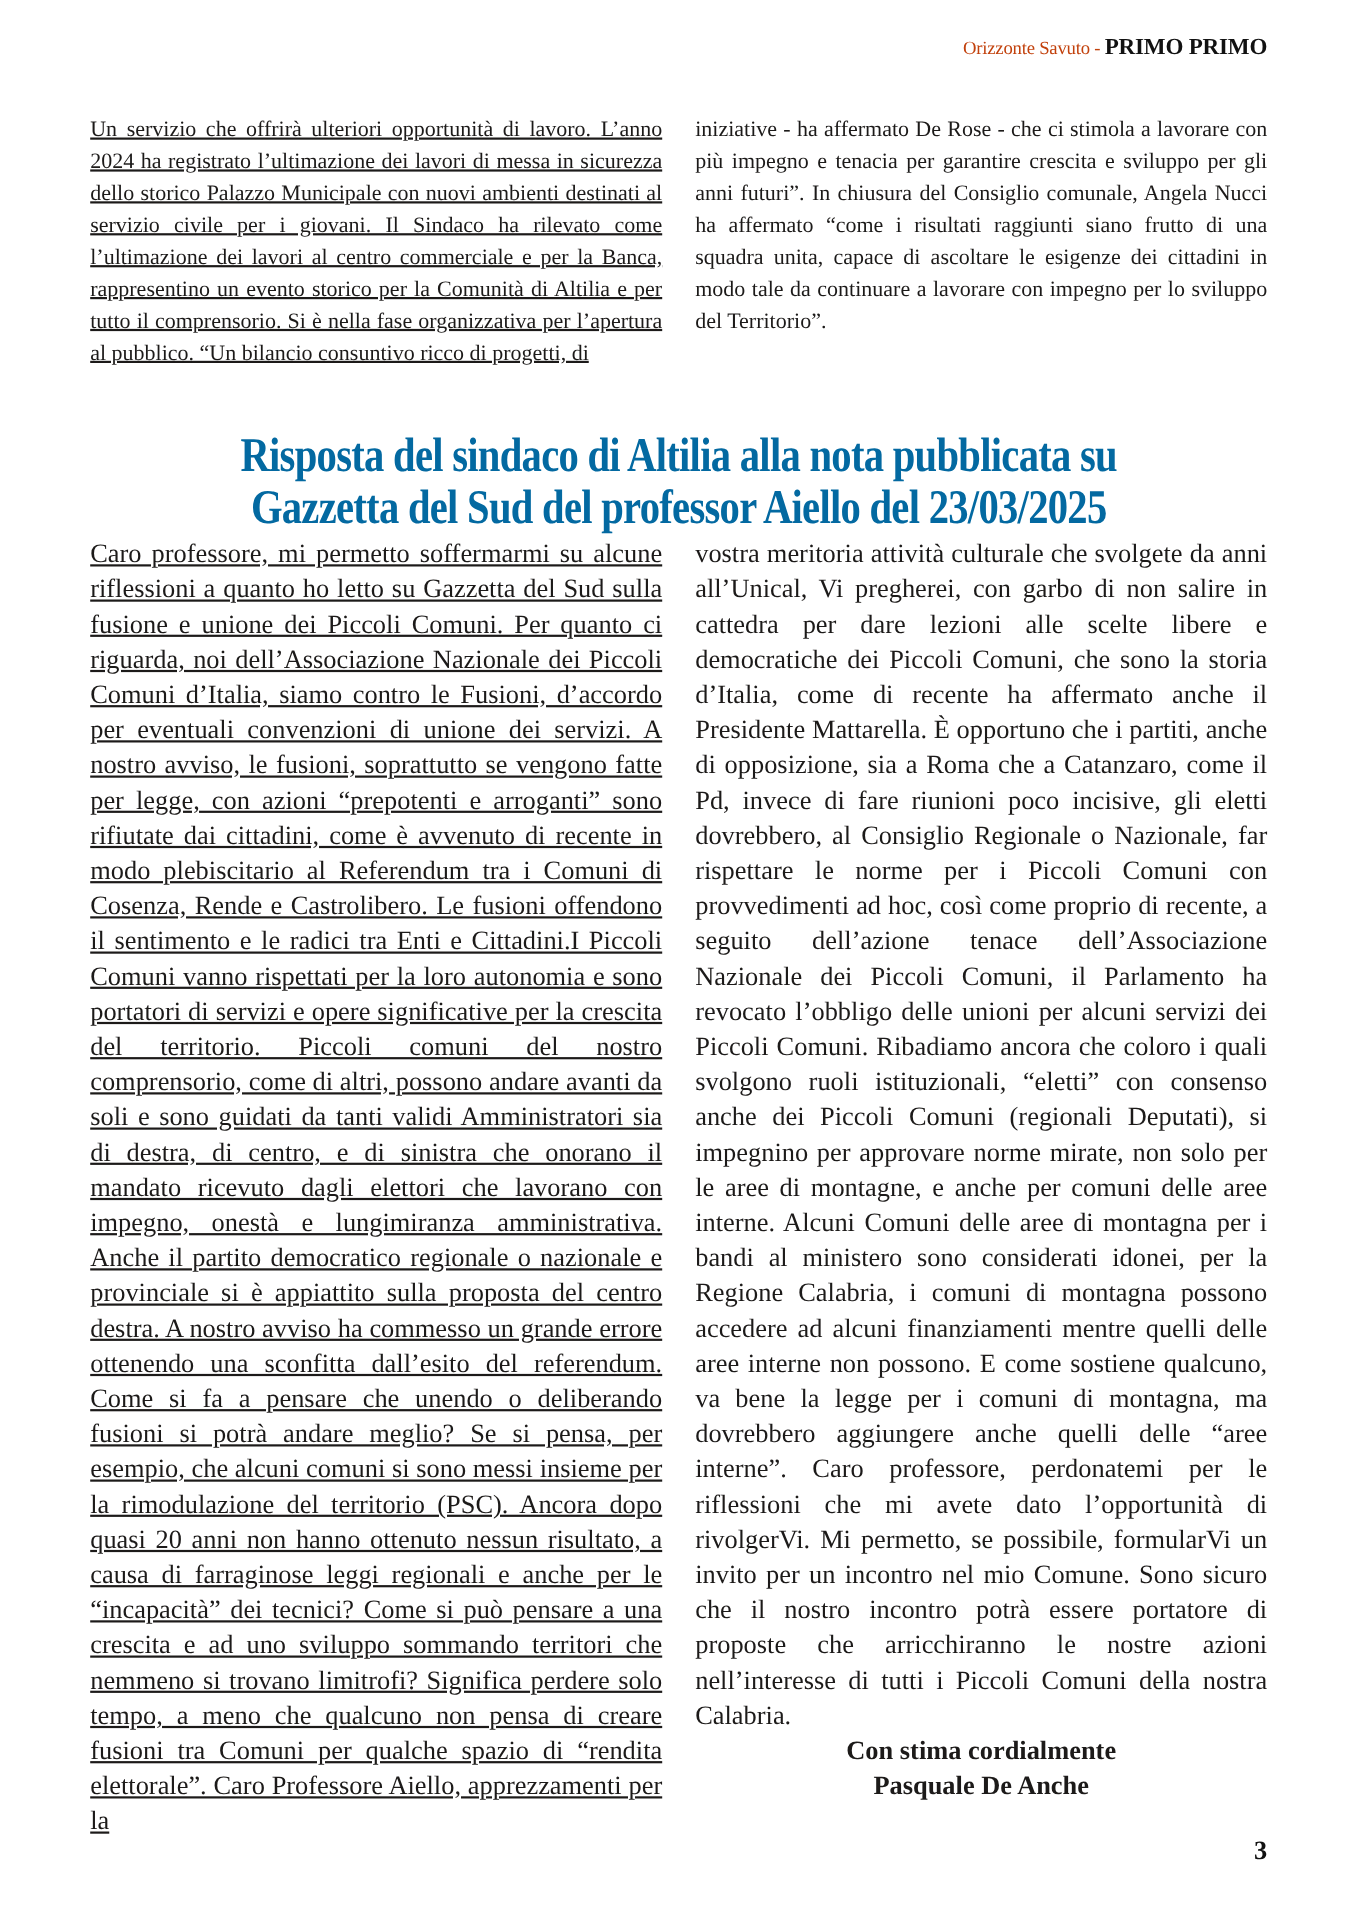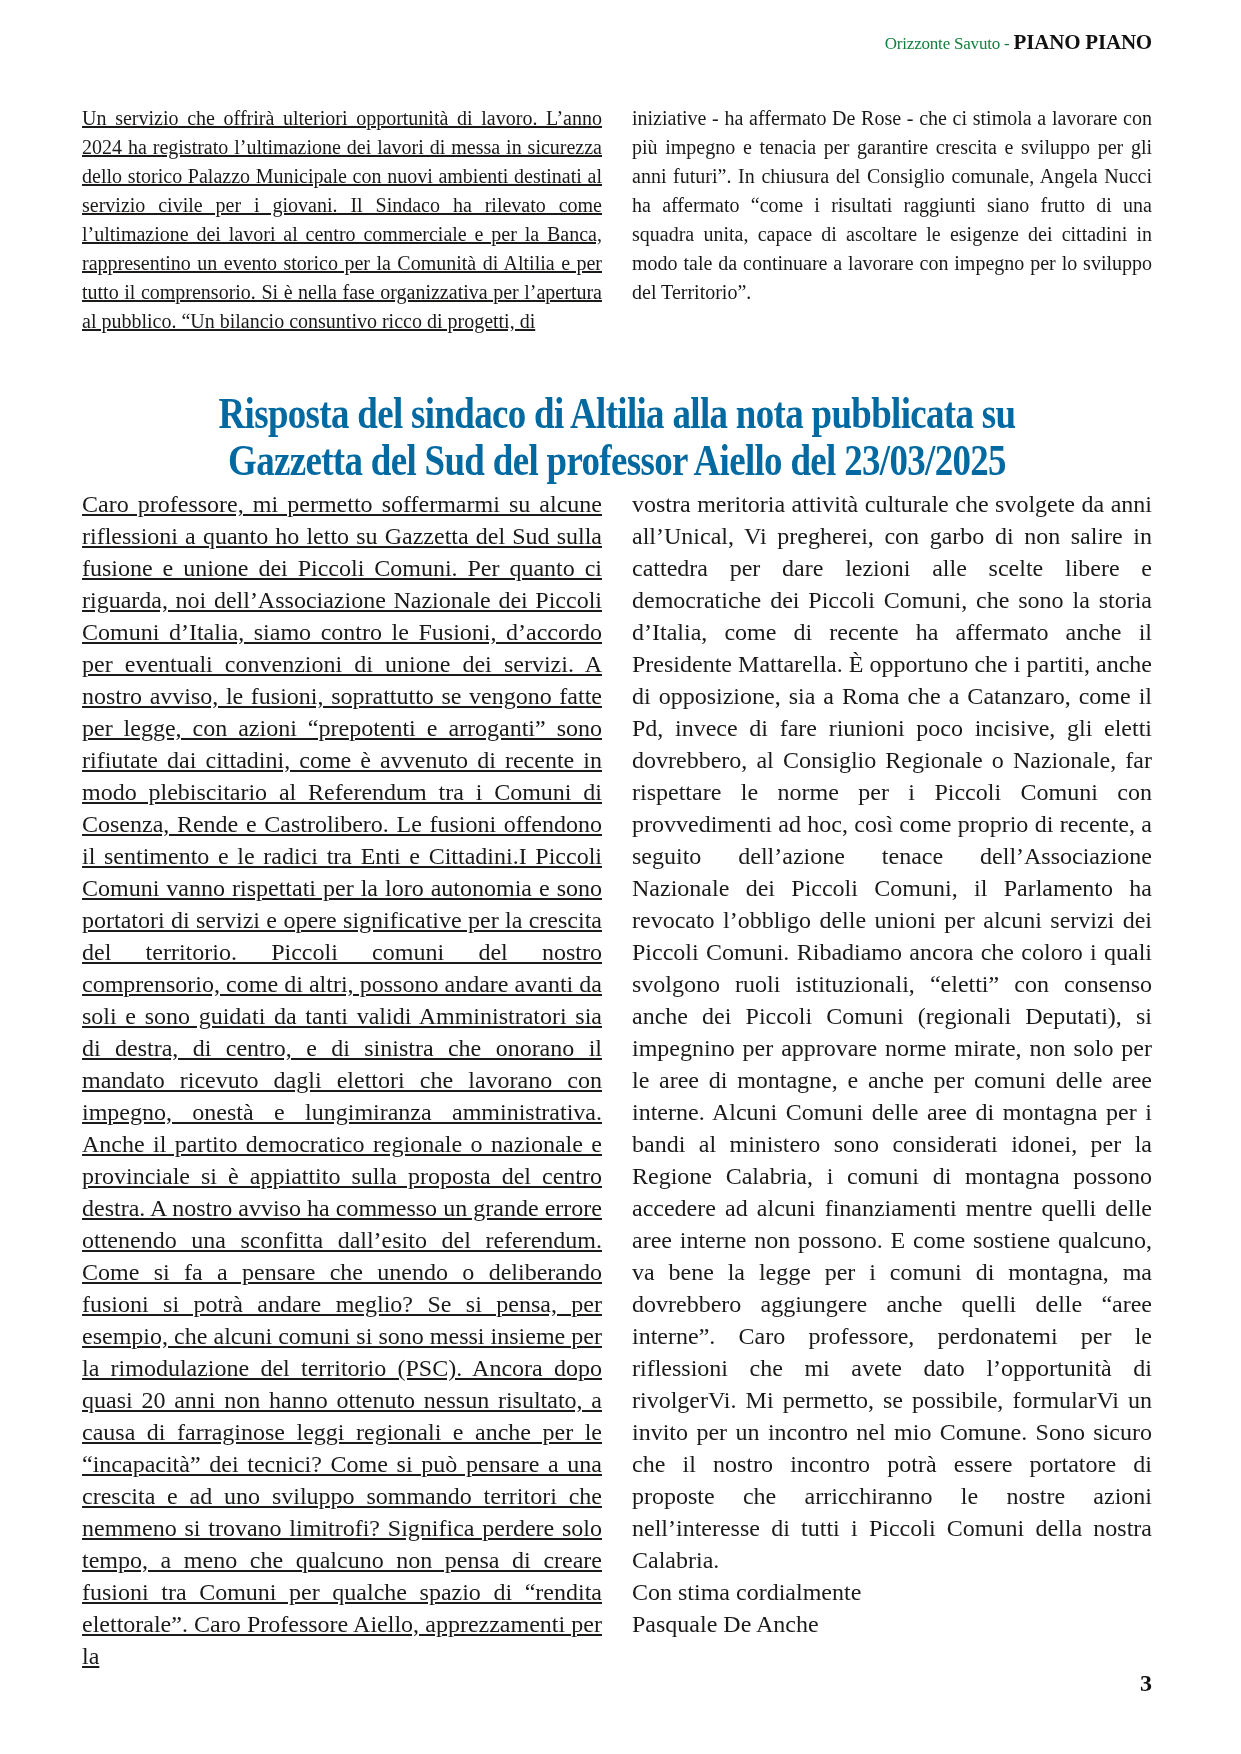--- a/index.html
+++ b/index.html
@@ -14,21 +14,21 @@
     overflow:hidden;
   }
   .header {
     position:absolute;
     top:30px; right:89px;
     white-space:nowrap;
   }
   .header .pub {
     font-size:17px;
     letter-spacing:-0.2px;
-    color:#15803d;
+    color:#c2410c;
   }
   .header .section {
     font-size:21px;
     font-weight:bold;
     letter-spacing:-0.2px;
     color:#111;
   }
   .col {
     position:absolute;
     width:520px;
@@ -59,37 +59,38 @@
     display:block;
     transform:scaleX(0.84);
     transform-origin:50% 0;
   }
   .bodytext {
     top:488px;
     font-size:24px;
     line-height:32px;
   }
   .plainline {
-    text-align:left;
+    text-align:center;
+    font-weight:bold;
   }
   .page-number {
     position:absolute;
     top:1670px; right:89px;
     font-size:24px;
     font-weight:bold;
     color:#111;
   }
 </style>
 </head>
 <body>
 
 <div class="page">
 
   <div class="header">
-    <span class="pub">Orizzonte Savuto - </span><span class="section">PIANO PIANO</span>
+    <span class="pub">Orizzonte Savuto - </span><span class="section">PRIMO PRIMO</span>
   </div>
 
   <div class="col intro col-left">Un servizio che offrirà ulteriori opportunità di lavoro. L’anno 2024 ha registrato l’ultimazione dei lavori di messa in sicurezza dello storico Palazzo Municipale con nuovi ambienti destinati al servizio civile per i giovani. Il Sindaco ha rilevato come l’ultimazione dei lavori al centro commerciale e per la Banca, rappresentino un evento storico per la Comunità di Altilia e per tutto il comprensorio. Si è nella fase organizzativa per l’apertura al pubblico. “Un bilancio consuntivo ricco di progetti, di</div>
 
   <div class="col intro col-right">iniziative - ha affermato De Rose - che ci stimola a lavorare con più impegno e tenacia per garantire crescita e sviluppo per gli anni futuri”. In chiusura del Consiglio comunale, Angela Nucci ha affermato “come i risultati raggiunti siano frutto di una squadra unita, capace di ascoltare le esigenze dei cittadini in modo tale da continuare a lavorare con impegno per lo sviluppo del Territorio”.</div>
 
   <h1 class="headline">
     <span class="squeeze">Risposta del sindaco di Altilia alla nota pubblicata su</span>
     <span class="squeeze">Gazzetta del Sud del professor Aiello del 23/03/2025</span>
   </h1>

